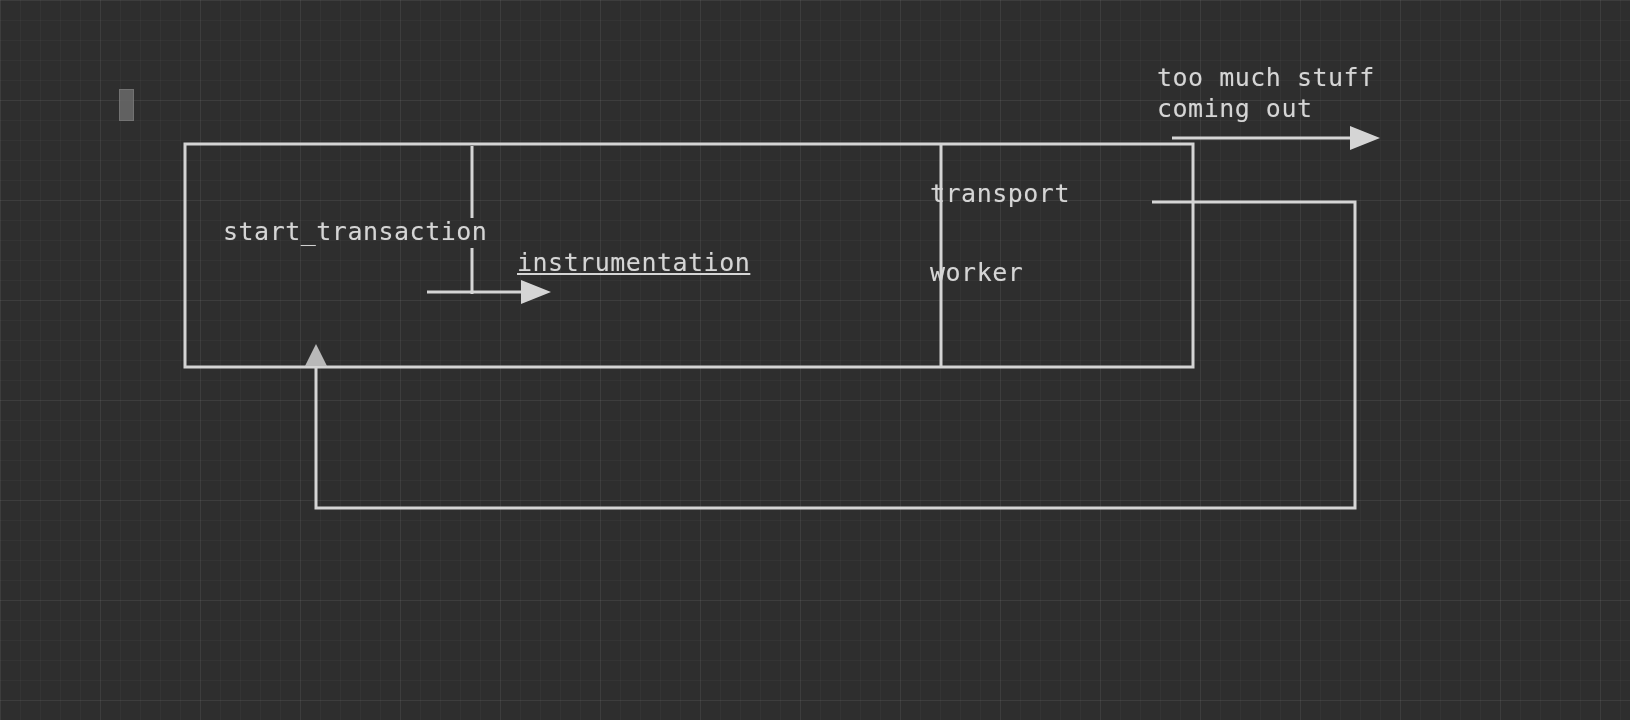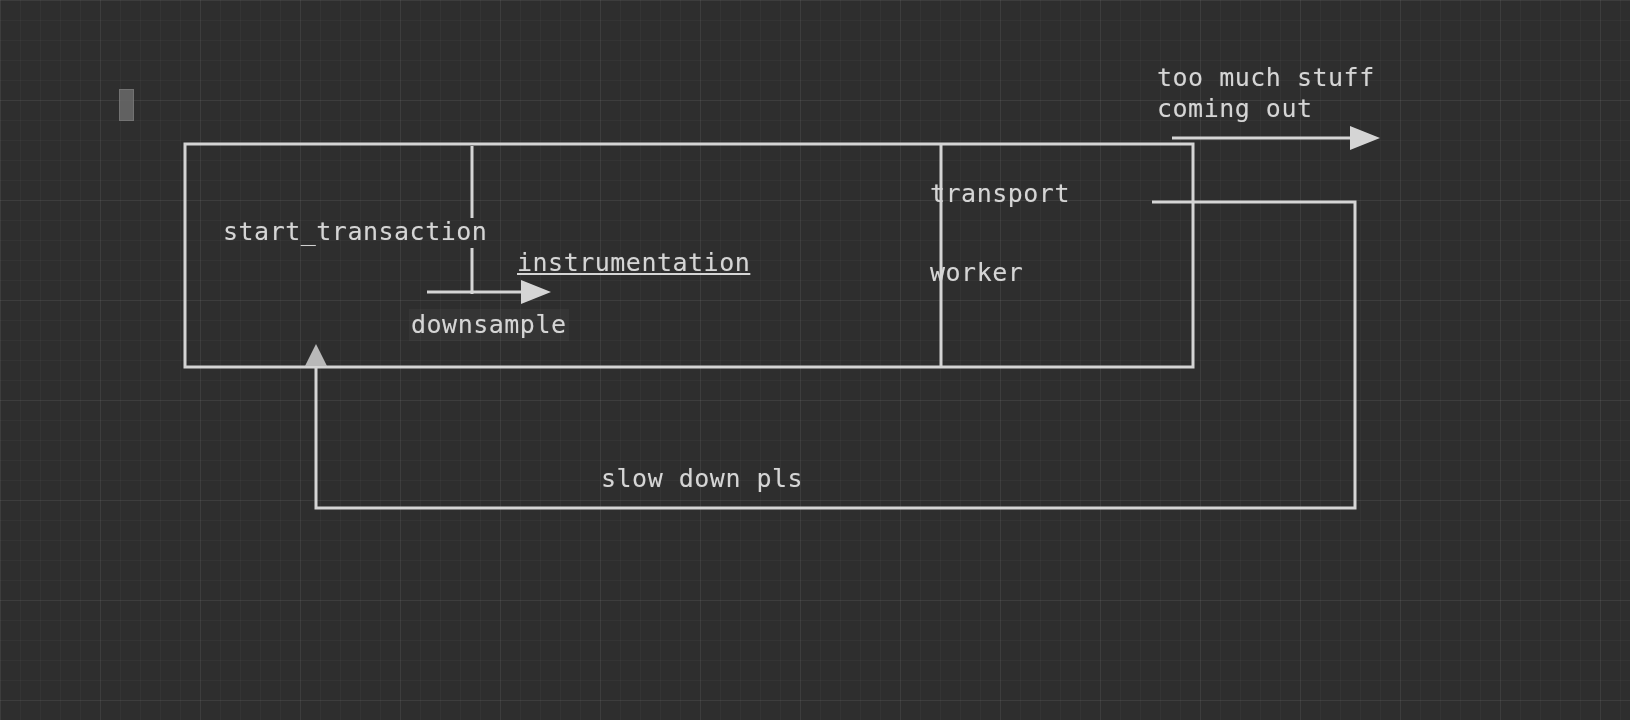--- a/index.html
+++ b/index.html
@@ -83,27 +83,25 @@
     <line x1="1172" y1="138" x2="1353" y2="138" stroke="#d5d5d5" stroke-width="3" marker-end="url(#arrow-right)"></line>
 
     <path d="M 1152,202 L 1355,202 L 1355,508 L 316,508 L 316,362" fill="none" stroke="#d5d5d5" stroke-width="3"></path>
     <path d="M 305,366 L 316,344 L 327,366 z" fill="#b9b9b9"></path>
   </svg>
 
   <div class="lbl" style="left:204px; top:216px;margin-left:19px;">start_transaction</div>
 
   <div class="lbl" style="left:517px; top:247px;text-decoration:underline;">instrumentation</div>
 
-  <div class="lbl dim-bg" style="left:409px; top:309px;">downsample</div>
 
   <div class="lbl" style="left:930px; top:178px;">transport</div>
 
   <div class="lbl" style="left:930px; top:247px;margin-top:10px;">worker</div>
 
   <div class="lbl" style="left:1157px; top:62px;">too much stuff</div>
 
   <div class="lbl" style="left:1157px; top:93px;">coming out</div>
 
-  <div class="lbl" style="left:601px; top:463px;">slow down pls</div>
 
   <div class="cursor-mark" style="left:119px; top:89px; width:13px; height:30px;"></div>
 
 </div>
 
 </body></html>

